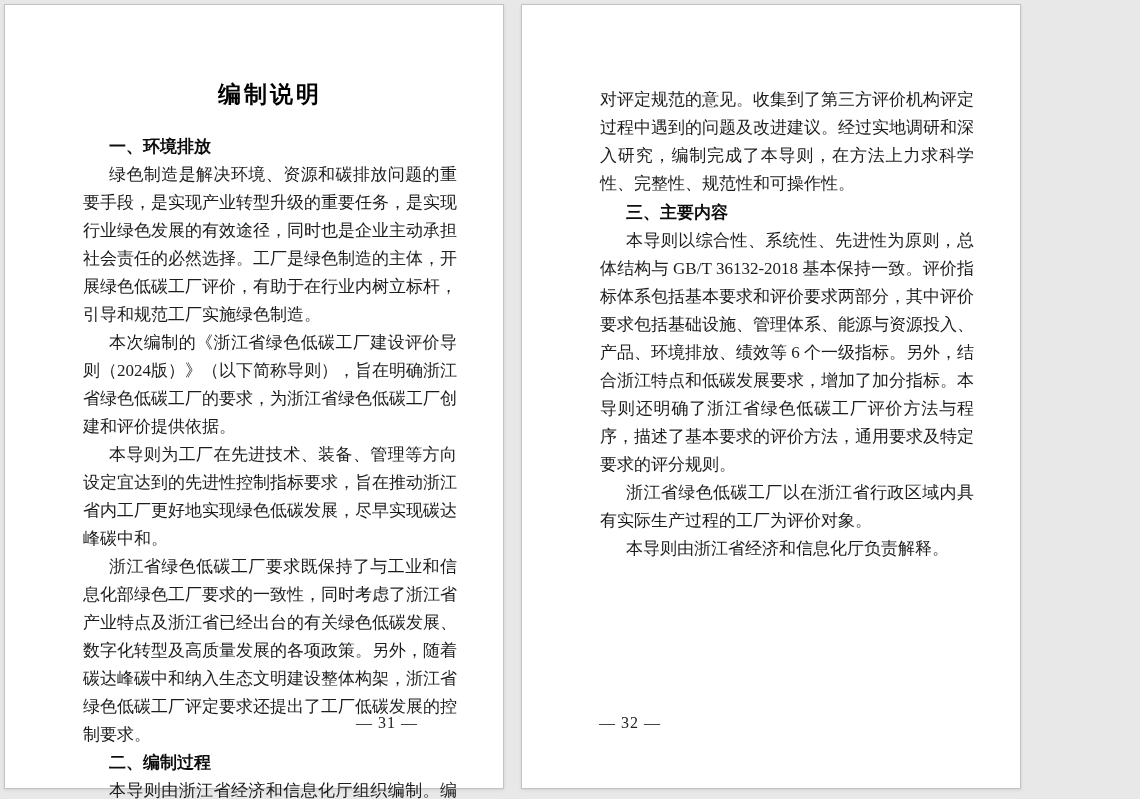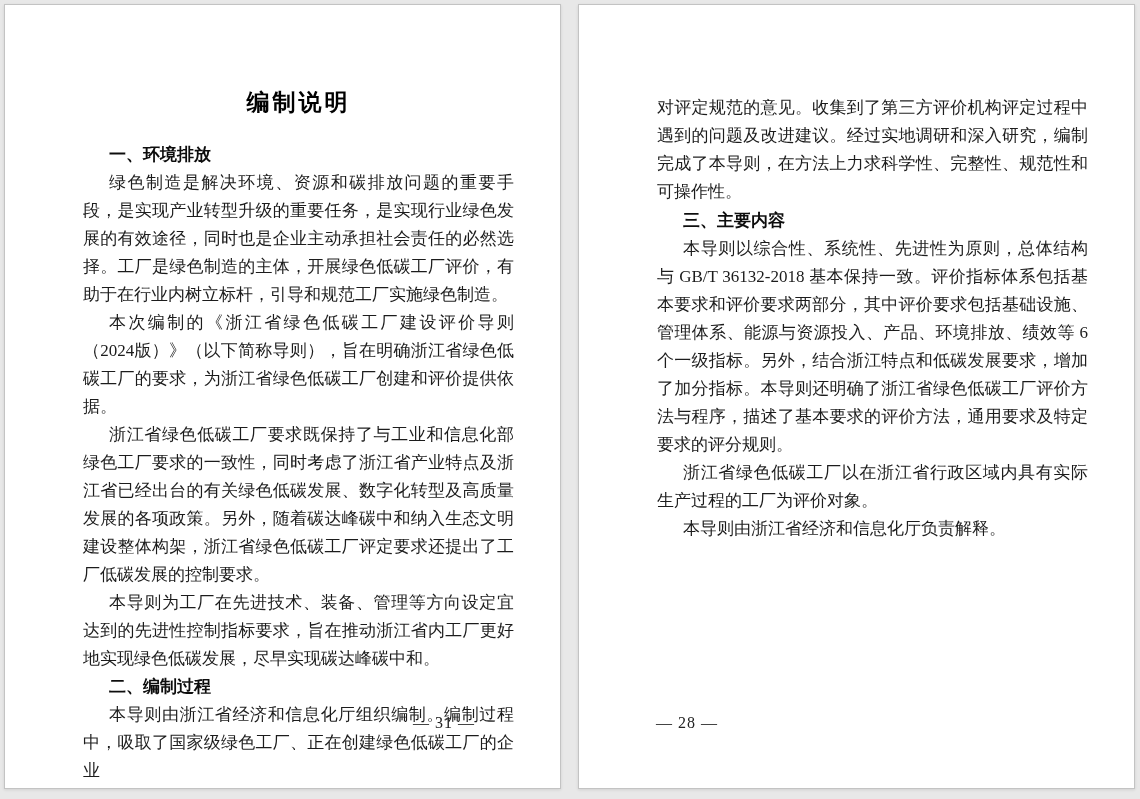--- a/index.html
+++ b/index.html
@@ -12,27 +12,27 @@
     font-family: "Liberation Serif", "DejaVu Serif", serif;
   }
   .spread {
     display: flex;
     gap: 17px;
     padding: 4px;
     box-sizing: border-box;
   }
   .page {
     position: relative;
-    width: 557px;
+    width: 500px;
     height: 785px;
     box-sizing: border-box;
     background: #ffffff;
     border: 1px solid #c3c3c3;
     box-shadow: 0 1px 3px rgba(0,0,0,0.10);
-    padding: 16px 46px 0 78px;
+    padding: 8px 46px 0 78px;
     color: #1a1a1a;
   }
   .doc-title {
     margin: 66px 0 0 0;
     font-size: 23px;
     line-height: 32px;
     font-weight: 700;
     text-align: center;
     letter-spacing: 3px;
     color: #000;
@@ -71,29 +71,29 @@
 </head>
 <body>
 
 <div class="spread">
 
   <div class="page">
     <h1 class="doc-title">编制说明</h1>
     <h2 class="heading after-title">一、环境排放</h2>
     <p class="para">绿色制造是解决环境、资源和碳排放问题的重要手段，是实现产业转型升级的重要任务，是实现行业绿色发展的有效途径，同时也是企业主动承担社会责任的必然选择。工厂是绿色制造的主体，开展绿色低碳工厂评价，有助于在行业内树立标杆，引导和规范工厂实施绿色制造。</p>
     <p class="para">本次编制的《浙江省绿色低碳工厂建设评价导则（2024版）》（以下简称导则），旨在明确浙江省绿色低碳工厂的要求，为浙江省绿色低碳工厂创建和评价提供依据。</p>
+    <p class="para">本导则为工厂在先进技术、装备、管理等方向设定宜达到的先进性控制指标要求，旨在推动浙江省内工厂更好地实现绿色低碳发展，尽早实现碳达峰碳中和。</p>
     <p class="para">浙江省绿色低碳工厂要求既保持了与工业和信息化部绿色工厂要求的一致性，同时考虑了浙江省产业特点及浙江省已经出台的有关绿色低碳发展、数字化转型及高质量发展的各项政策。另外，随着碳达峰碳中和纳入生态文明建设整体构架，浙江省绿色低碳工厂评定要求还提出了工厂低碳发展的控制要求。</p>
-    <p class="para">本导则为工厂在先进技术、装备、管理等方向设定宜达到的先进性控制指标要求，旨在推动浙江省内工厂更好地实现绿色低碳发展，尽早实现碳达峰碳中和。</p>
     <h2 class="heading">二、编制过程</h2>
     <p class="para">本导则由浙江省经济和信息化厅组织编制。编制过程中，吸取了国家级绿色工厂、正在创建绿色低碳工厂的企业</p>
     <div class="page-num pos-right">— 31 —</div>
   </div>
 
   <div class="page">
     <p class="para continuation page-top">对评定规范的意见。收集到了第三方评价机构评定过程中遇到的问题及改进建议。经过实地调研和深入研究，编制完成了本导则，在方法上力求科学性、完整性、规范性和可操作性。</p>
     <h2 class="heading">三、主要内容</h2>
     <p class="para">本导则以综合性、系统性、先进性为原则，总体结构与 GB/T 36132-2018 基本保持一致。评价指标体系包括基本要求和评价要求两部分，其中评价要求包括基础设施、管理体系、能源与资源投入、产品、环境排放、绩效等 6 个一级指标。另外，结合浙江特点和低碳发展要求，增加了加分指标。本导则还明确了浙江省绿色低碳工厂评价方法与程序，描述了基本要求的评价方法，通用要求及特定要求的评分规则。</p>
     <p class="para">浙江省绿色低碳工厂以在浙江省行政区域内具有实际生产过程的工厂为评价对象。</p>
     <p class="para">本导则由浙江省经济和信息化厅负责解释。</p>
-    <div class="page-num pos-left">— 28 —</div>
+    <div class="page-num pos-left">— 32 —</div>
   </div>
 
 </div>
 
 </body></html>

